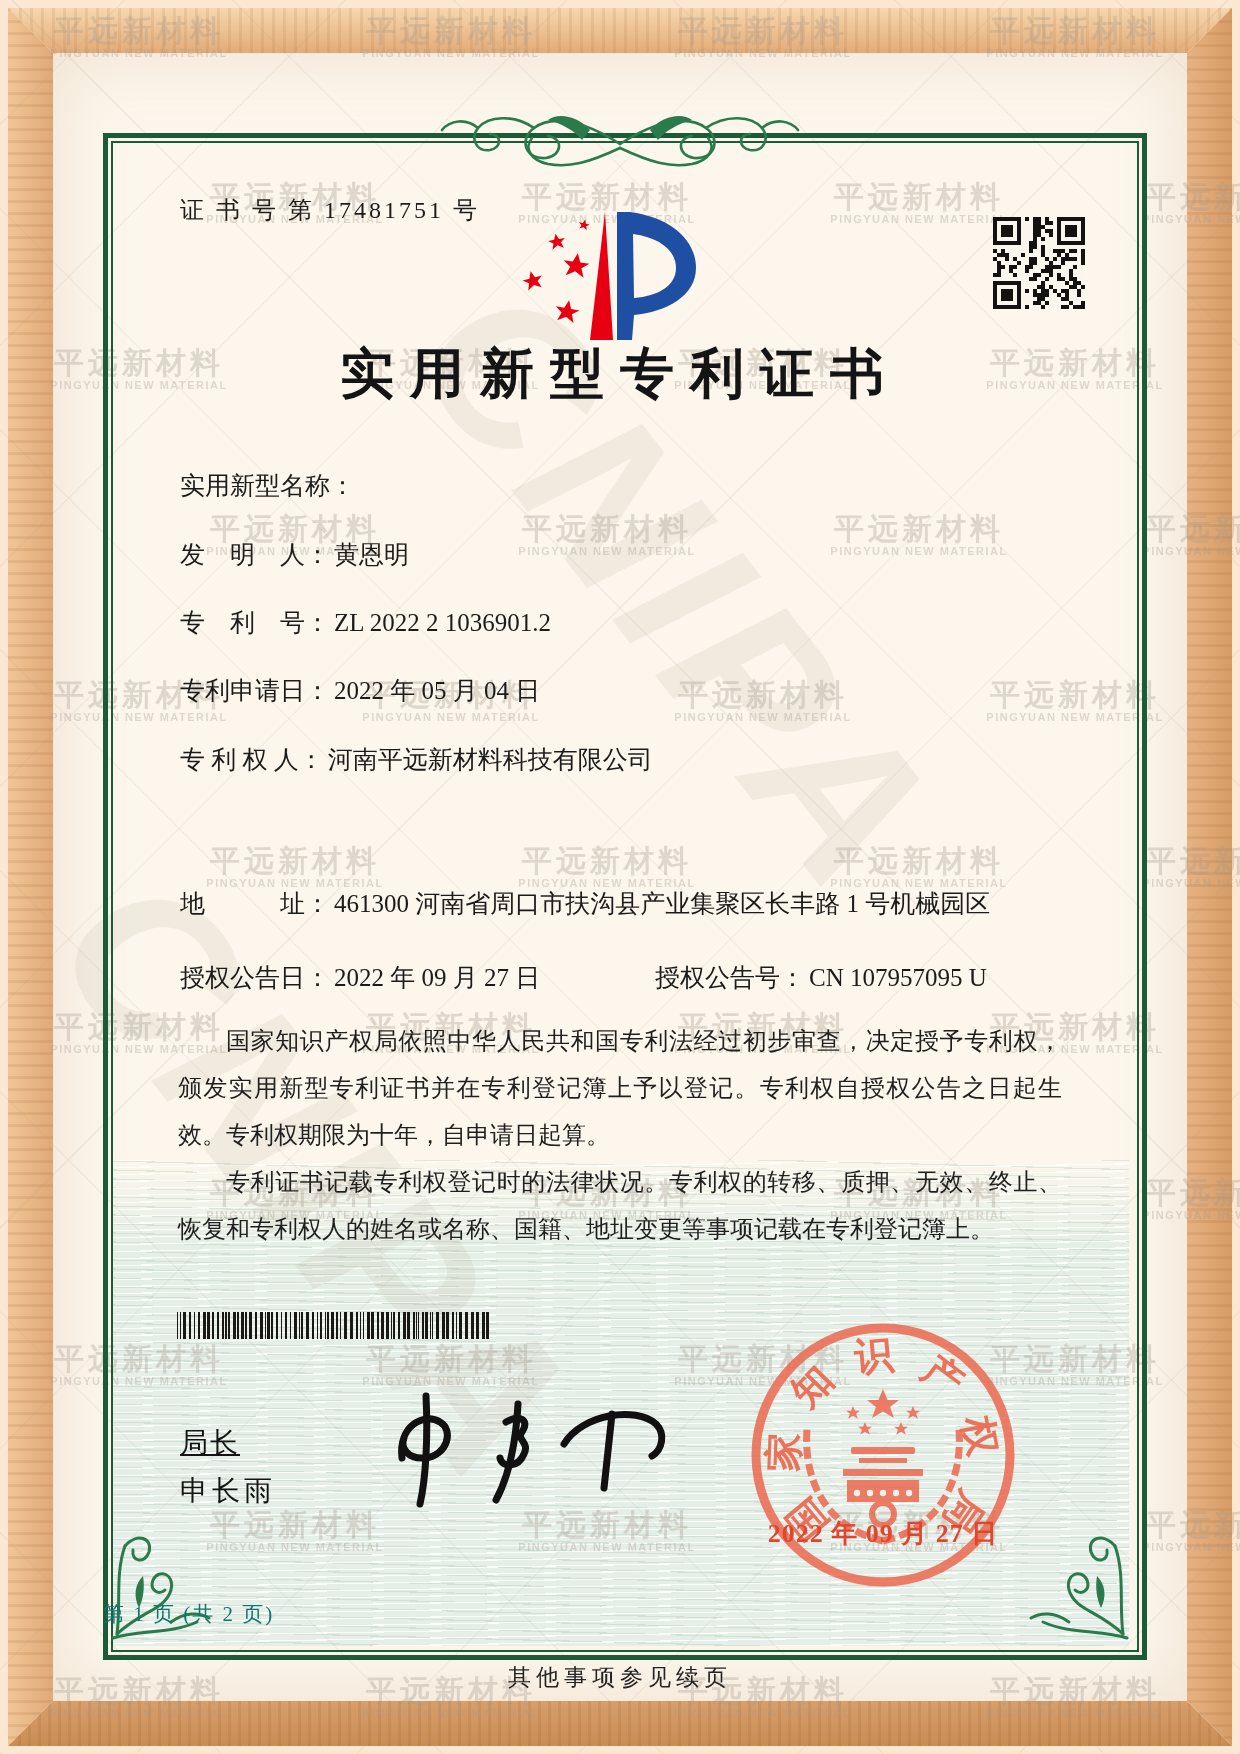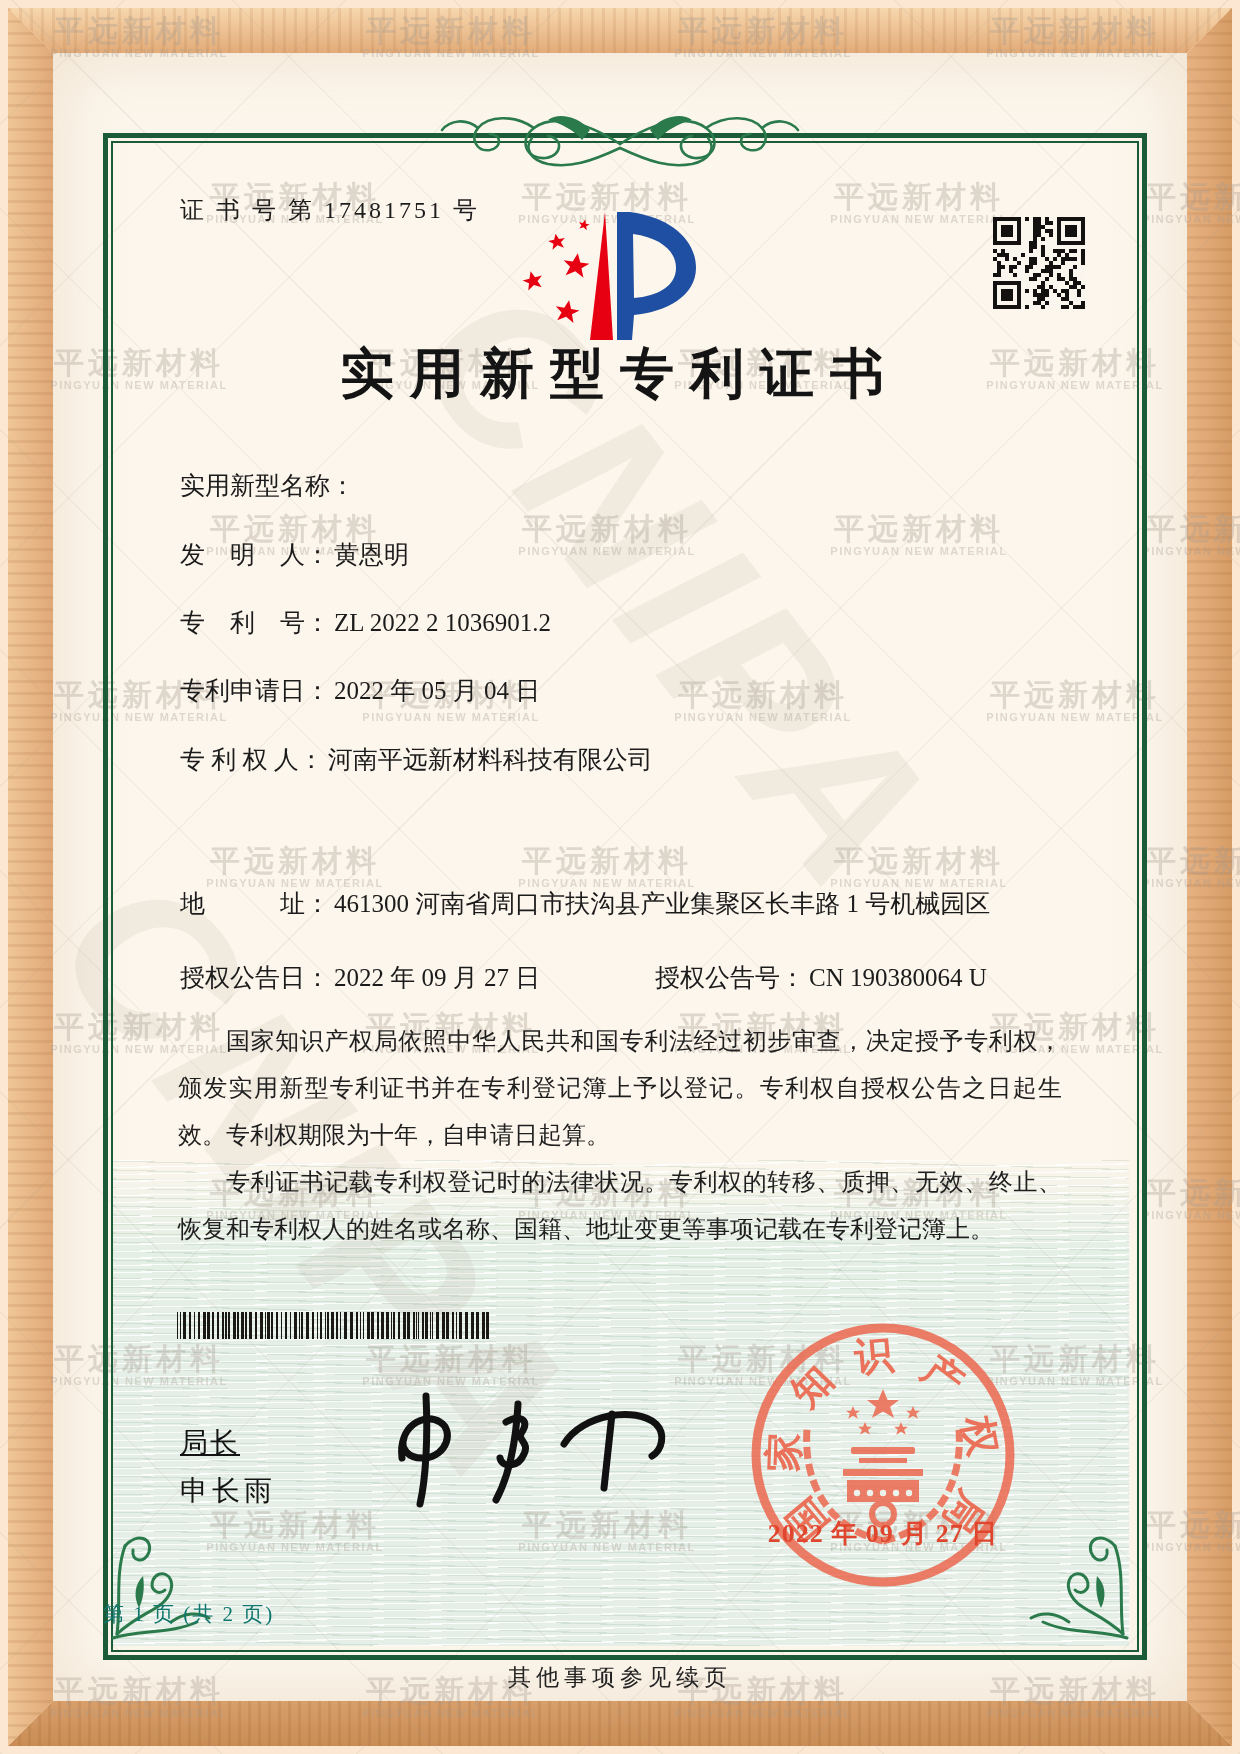--- a/index.html
+++ b/index.html
@@ -510,21 +510,21 @@
   <div class="row row-address" style="top:886px;">
     <span class="lbl">地　　　址：</span>
     <span class="val">461300 河南省周口市扶沟县产业集聚区长丰路 1 号机械园区</span>
   </div>
   <div class="row" style="top:960px;">
     <span class="lbl">授权公告日：</span>
     <span class="val">2022 年 09 月 27 日</span>
   </div>
   <div class="row" style="top:960px;left:655px;">
     <span class="lbl">授权公告号：</span>
-    <span class="val">CN 190380064 U</span>
+    <span class="val">CN 107957095 U</span>
   </div>
 
   <div class="paras">
     <p>国家知识产权局依照中华人民共和国专利法经过初步审查，决定授予专利权，颁发实用新型专利证书并在专利登记簿上予以登记。专利权自授权公告之日起生效。专利权期限为十年，自申请日起算。</p>
     <p>专利证书记载专利权登记时的法律状况。专利权的转移、质押、无效、终止、恢复和专利权人的姓名或名称、国籍、地址变更等事项记载在专利登记簿上。</p>
   </div>
 
   <svg id="barcode" class="barcode-box" viewBox="0 0 315 27">
       <rect x="0" y="0" width="1" height="27" fill="#1a1815"></rect>
       <rect x="3" y="0" width="1" height="27" fill="#1a1815"></rect>

